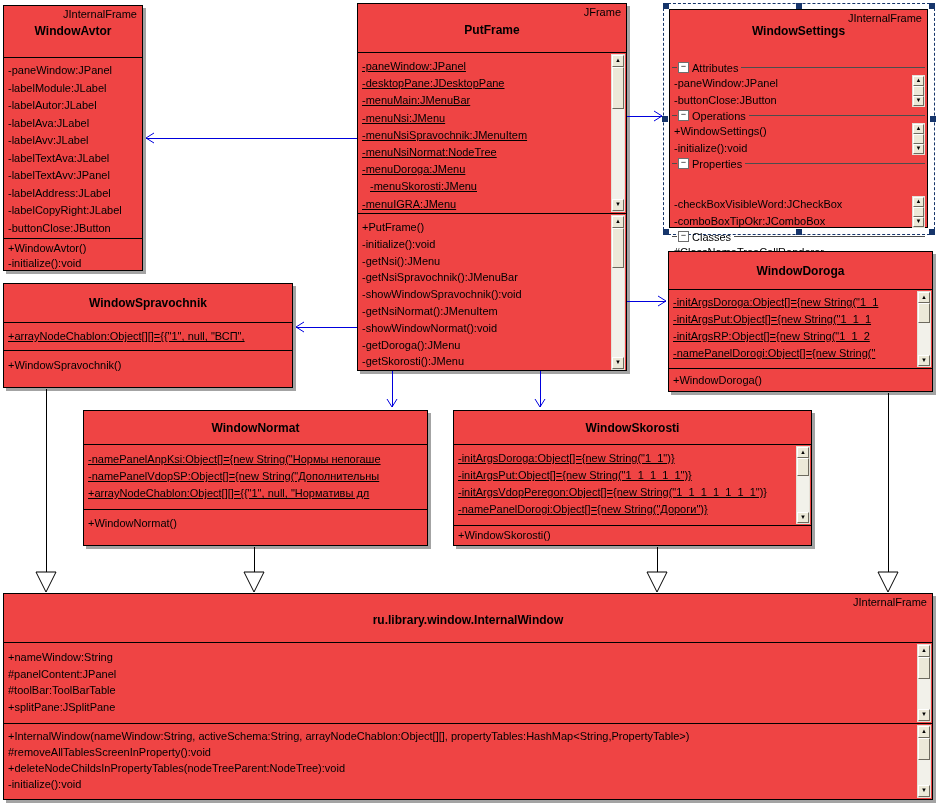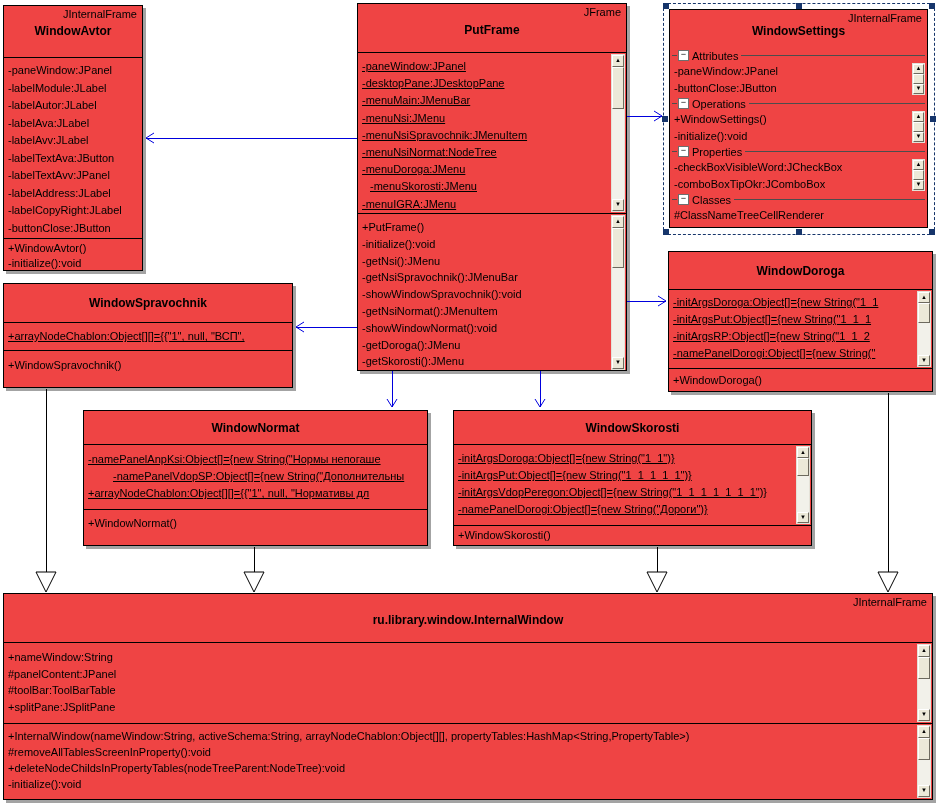--- a/index.html
+++ b/index.html
@@ -55,21 +55,21 @@
     <div class="hdr" style="height:51px;">
       <div class="stereo">JInternalFrame</div>
       <div class="title" style="margin-top:4px;">WindowAvtor</div>
     </div>
     <div class="sect" style="height:181px;padding-top:4px;">
         <div class="row" style="height: 17.5px; line-height: 17px;">-paneWindow:JPanel</div>
         <div class="row" style="height: 17.5px; line-height: 17px;">-labelModule:JLabel</div>
         <div class="row" style="height: 17.5px; line-height: 17px;">-labelAutor:JLabel</div>
         <div class="row" style="height: 17.5px; line-height: 17px;">-labelAva:JLabel</div>
         <div class="row" style="height: 17.5px; line-height: 17px;">-labelAvv:JLabel</div>
-        <div class="row" style="height: 17.5px; line-height: 17px;">-labelTextAva:JButton</div>
+        <div class="row" style="height: 17.5px; line-height: 17px;">-labelTextAva:JLabel</div>
         <div class="row" style="height: 17.5px; line-height: 17px;">-labelTextAvv:JPanel</div>
         <div class="row" style="height: 17.5px; line-height: 17px;">-labelAddress:JLabel</div>
         <div class="row" style="height: 17.5px; line-height: 17px;">-labelCopyRight:JLabel</div>
         <div class="row" style="height: 17.5px; line-height: 17px;">-buttonClose:JButton</div>
       </div>
     <div class="sect" style="height:34px;padding-top:2px;">
         <div class="row" style="height: 15px; line-height: 15px;">+WindowAvtor()</div>
         <div class="row" style="height: 15px; line-height: 15px;">-initialize():void</div>
       </div>
   </div>
@@ -128,21 +128,21 @@
     <div class="handle" style="left:calc(50% - 3px);bottom:-1px;"></div>
     <div class="handle" style="left:-2px;top:calc(50% - 3px);"></div>
     <div class="handle" style="right:-2px;top:calc(50% - 3px);"></div>
   </div>
 
   <div class="box" style="left:669px;top:9px;width:259px;height:219px;">
     <div class="hdr" style="height:36px;">
       <div class="stereo">JInternalFrame</div>
       <div class="title">WindowSettings</div>
     </div>
-    <div class="grp" style="margin-top:2px;">
+    <div class="grp" style="margin-top:14px;">
       <span class="dash"></span>
       <span class="collapse-icon"></span>
       <span class="grp-label">Attributes</span>
       <span class="grp-line"></span>
     </div>
     <div class="grp-rows" style="height:33px;">
       <div>
           <div class="row" style="height: 16.5px; line-height: 16px;">-paneWindow:JPanel</div>
           <div class="row" style="height: 16.5px; line-height: 16px;">-buttonClose:JButton</div>
         </div>
@@ -170,21 +170,21 @@
         <div class="sb-track"></div>
         <div class="sb-btn down" style="height:10px;line-height:7px;"></div>
       </div>
     </div>
     <div class="grp">
       <span class="dash"></span>
       <span class="collapse-icon"></span>
       <span class="grp-label">Properties</span>
       <span class="grp-line"></span>
     </div>
-    <div class="grp-rows" style="height:33px;">
+    <div class="grp-rows" style="height:33px;margin-top:25px;">
       <div>
           <div class="row" style="height: 16.5px; line-height: 16px;">-checkBoxVisibleWord:JCheckBox</div>
           <div class="row" style="height: 16.5px; line-height: 16px;">-comboBoxTipOkr:JComboBox</div>
         </div>
       <div class="vscroll" style="top:0;bottom:1px;right:2px;width:13px;">
         <div class="sb-btn up" style="height:10px;line-height:7px;"></div>
         <div class="sb-thumb" style="height:10px;"></div>
         <div class="sb-track"></div>
         <div class="sb-btn down" style="height:10px;line-height:7px;"></div>
       </div>
@@ -234,21 +234,21 @@
         <div class="row" style="height: 16px; line-height: 16px;">+WindowDoroga()</div>
       </div>
   </div>
 
   <div class="box shadow" style="left:83px;top:410px;width:345px;height:136px;">
     <div class="hdr one" style="height:33px;">
       <div class="title">WindowNormat</div>
     </div>
     <div class="sect u" style="height:65px;padding-top:6px;">
         <div class="row" style="height: 17px; line-height: 16px;">-namePanelAnpKsi:Object[]={new String("Нормы непогаше</div>
-        <div class="row" style="height: 17px; line-height: 16px; margin-left: 25px;">-namePanelVdopSP:Object[]={new String("Дополнительны</div>
+        <div class="row" style="height: 17px; line-height: 16px;">-namePanelVdopSP:Object[]={new String("Дополнительны</div>
         <div class="row" style="height: 17px; line-height: 16px;">+arrayNodeChablon:Object[][]={{"1", null, "Нормативы дл</div>
       </div>
     <div class="sect" style="height:38px;padding-top:5px;">
         <div class="row" style="height: 16px; line-height: 16px;">+WindowNormat()</div>
       </div>
   </div>
 
   <div class="box shadow" style="left:453px;top:410px;width:359px;height:136px;">
     <div class="hdr one" style="height:33px;">
       <div class="title">WindowSkorosti</div>

